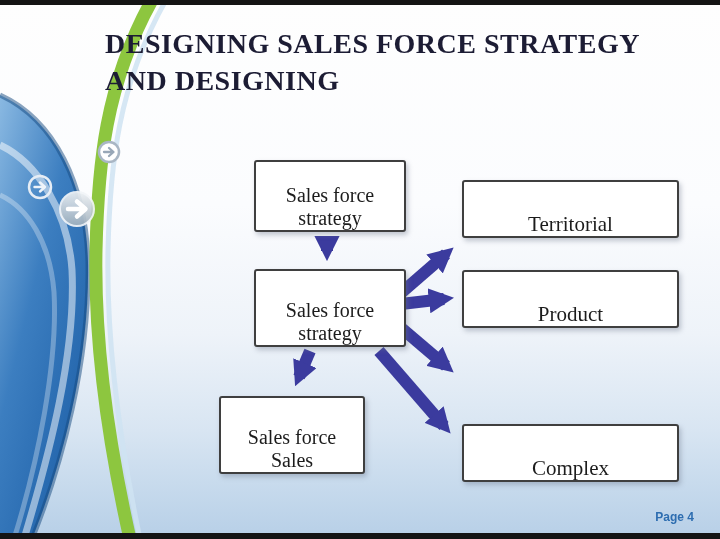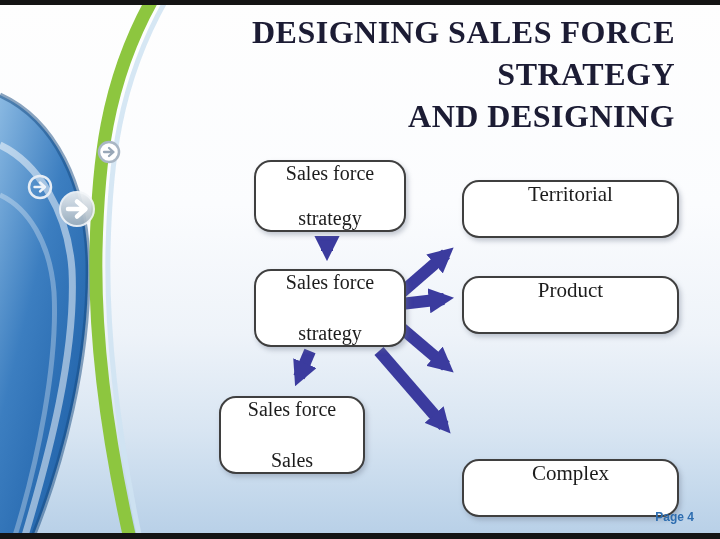--- a/index.html
+++ b/index.html
@@ -10,46 +10,46 @@
     background: linear-gradient(180deg, #fefefe 0%, #fbfcfe 38%, #eef3f9 62%, #d8e5f2 80%, #c2d7eb 93%, #b7cfe7 100%);
     font-family:"Liberation Serif", serif;
   }
   .edge-bar { position:absolute; left:0; right:0; background:#141414; z-index:30; }
   .edge-bar.top { top:0; height:5px; }
   .edge-bar.bottom { bottom:0; height:6px; }
 
   .swoosh { position:absolute; left:0; top:0; z-index:1; }
 
   .title {
-    position:absolute; top:11px; left:105px; width:570px;
-    text-align:right; z-index:5;
-    font-size:32px; font-weight:600; letter-spacing:0.5px;
+    position:absolute; top:26px; left:105px; width:570px;
+    text-align:left; z-index:5;
+    font-size:28px; font-weight:600; letter-spacing:0.5px;
     color:#1c1c34; line-height:1.32;
     font-family:"Liberation Serif", serif;
   }
 
   .node {
     position:absolute; z-index:10;
     background:#ffffff;
     border:2px solid #3f3f3f;
-    border-radius:17px;
+    border-radius:3px;
     box-shadow: 2px 3px 5px rgba(110,120,140,0.40);
-    display:flex; flex-direction:column; align-items:center; justify-content:space-between;
+    display:flex; flex-direction:column; align-items:center; justify-content:flex-end;
     text-align:center; line-height:1.15;
     font-size:20px; color:#1c1c1c;
   }
   .node.single { font-size:21px; }
 
   #box-strategy    { left:254px; top:160px; width:148px; height:68px; }
   #box-structure   { left:254px; top:269px; width:148px; height:74px; }
   #box-size        { left:219px; top:396px; width:142px; height:74px; }
   #box-territorial { left:462px; top:180px; width:213px; height:54px; }
-  #box-product     { left:462px; top:270px; width:213px; height:54px;margin-top:6px; }
+  #box-product     { left:462px; top:270px; width:213px; height:54px; }
   #box-customer    { left:462px; top:349px; width:213px; height:54px; }
-  #box-complex     { left:462px; top:424px; width:213px; height:54px;margin-top:35px; }
+  #box-complex     { left:462px; top:424px; width:213px; height:54px; }
 
   .arrows { position:absolute; left:0; top:0; z-index:8; pointer-events:none; }
 
   .page-label {
     position:absolute; right:26px; bottom:15px; z-index:20;
     font-family:"Liberation Sans", sans-serif;
     font-weight:bold; font-size:12px; color:#2d6db0;
   }
 </style>
 </head>

